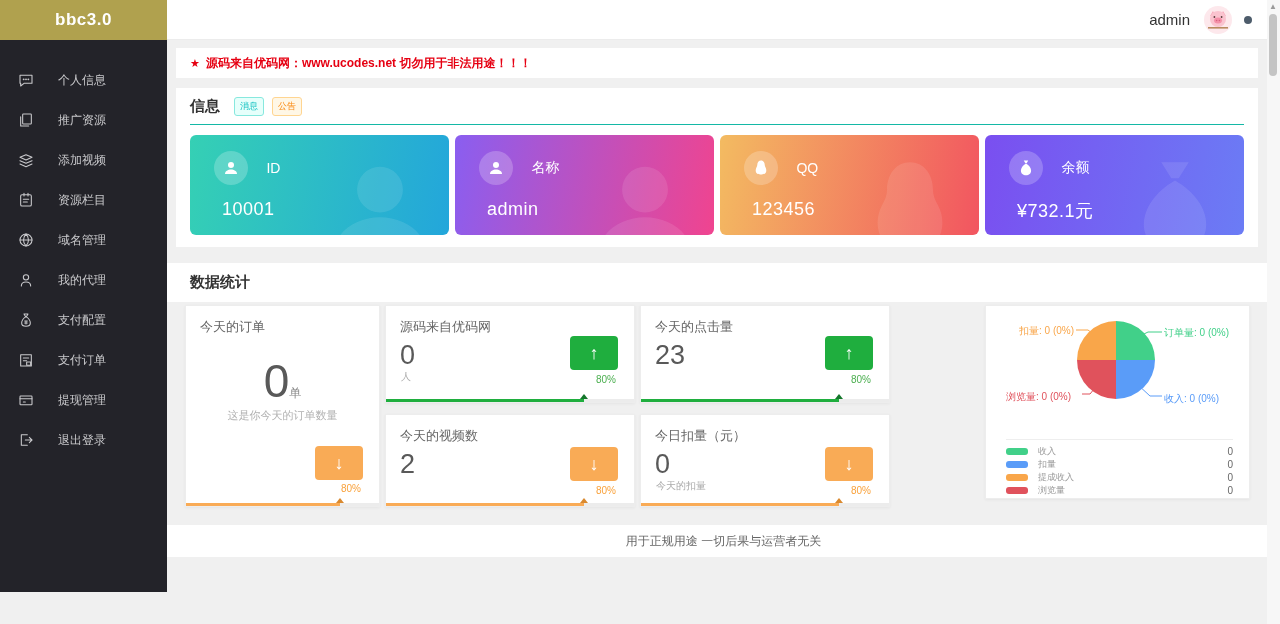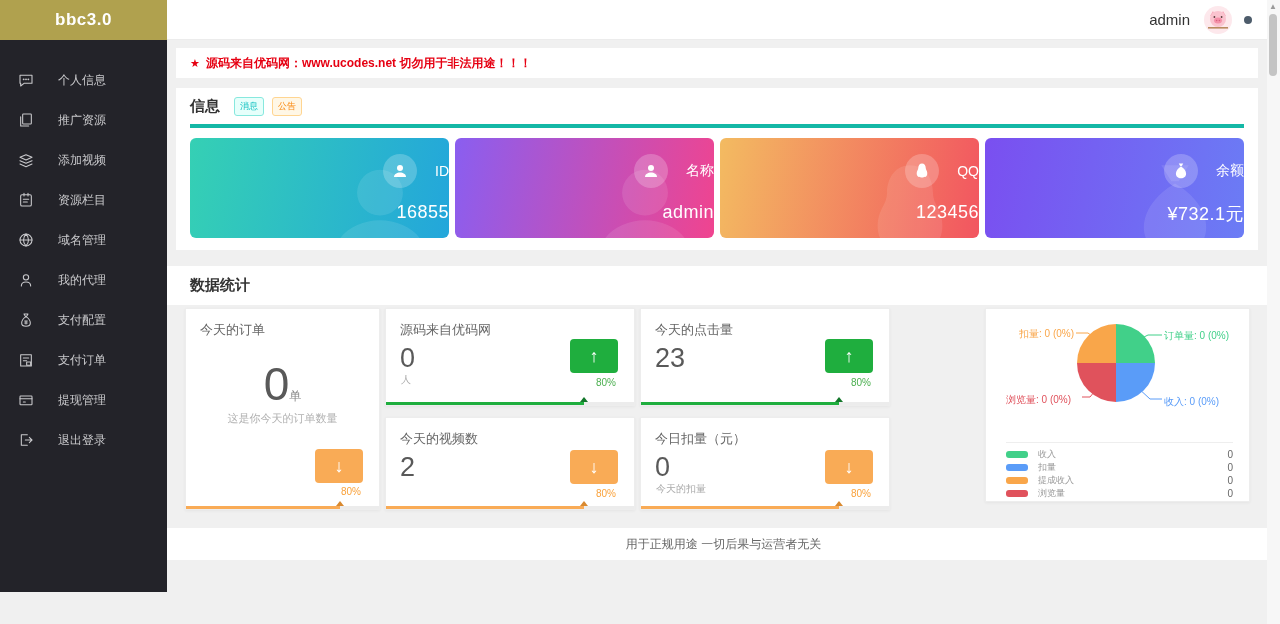--- a/index.html
+++ b/index.html
@@ -28,28 +28,28 @@
   .scroll-up { position:absolute; top:2px; left:2px; font-size:8px; color:#9a9a9a; }
   .scroll-thumb { position:absolute; top:14px; left:2px; width:8px; height:62px; background:#c4c4c4; border-radius:4px; cursor:pointer; }
 
   
   .main { position:absolute; left:167px; top:40px; width:1113px; height:584px; background:#f0f0f0; }
   .notice { margin:8px 22px 0 9px; height:30px; background:#fff; display:flex; align-items:center;
     padding-left:14px; font-size:12px; font-weight:bold; color:#e60012; }
   .notice .star { margin-right:6px; font-size:11px; }
 
   .info-panel { margin:10px 22px 0 9px; background:#fff; padding:9px 14px 12px; }
-  .info-head { display:flex; align-items:center; padding-bottom:8px; border-bottom:4px solid #14b8a6; }
+  .info-head { display:flex; align-items:center; padding-bottom:8px; border-bottom:1px solid #14b8a6; }
   .info-title { font-size:15px; font-weight:bold; color:#333; margin-right:14px; }
   .tag { font-size:9px; padding:2px 5px; border-radius:3px; margin-right:8px; cursor:pointer; }
   .tag.cyan { color:#13c2c2; border:1px solid #87e8de; background:#e6fffb; }
   .tag.orange { color:#fa8c16; border:1px solid #ffd591; background:#fff7e6; }
 
   .cards-row { display:flex; gap:6px; margin-top:10px; }
-  .gcard { flex:1; height:100px; border-radius:6px; color:#fff; position:relative; overflow:hidden; padding:16px 0 0 24px;text-align:right; }
+  .gcard { flex:1; height:100px; border-radius:6px; color:#fff; position:relative; overflow:hidden; padding:16px 0 0 24px; }
   .g1 { background:linear-gradient(100deg,#35d0b4,#23a6db); }
   .g2 { background:linear-gradient(100deg,#8a5ef0,#f0448f); }
   .g3 { background:linear-gradient(100deg,#f3bb61,#f25560); }
   .g4 { background:linear-gradient(100deg,#7a4ff0,#6b7cf5); }
   .gcard .icon-circle { width:34px; height:34px; border-radius:50%; background:rgba(255,255,255,.22);
     display:inline-flex; align-items:center; justify-content:center; vertical-align:middle; }
   .gcard .icon-circle svg { width:18px; height:18px; fill:#fff; }
   .gcard .glabel { font-size:14px; margin-left:14px; vertical-align:middle; }
   .gcard .gvalue { font-size:18px; margin-top:14px; margin-left:8px; letter-spacing:.5px; }
   .watermark { position:absolute; right:14px; top:18px; opacity:.10; }
@@ -255,21 +255,21 @@
     </div>
     <div class="cards-row">
       <div class="gcard g1">
         <span class="icon-circle">
             <svg viewBox="0 0 24 24">
               <circle cx="12" cy="8" r="4"></circle>
               <path d="M4 20c0-4 4-6 8-6s8 2 8 6z"></path>
             </svg>
           </span>
         <span class="glabel">ID</span>
-        <div class="gvalue">16855</div>
+        <div class="gvalue">10001</div>
         <span class="watermark"><svg viewBox="0 0 24 24">
               <circle cx="12" cy="8" r="5"></circle>
               <path d="M2 22c0-5 5-8 10-8s10 3 10 8z"></path>
             </svg></span>
       </div>
       <div class="gcard g2">
         <span class="icon-circle">
             <svg viewBox="0 0 24 24">
               <circle cx="12" cy="8" r="4"></circle>
               <path d="M4 20c0-4 4-6 8-6s8 2 8 6z"></path>

